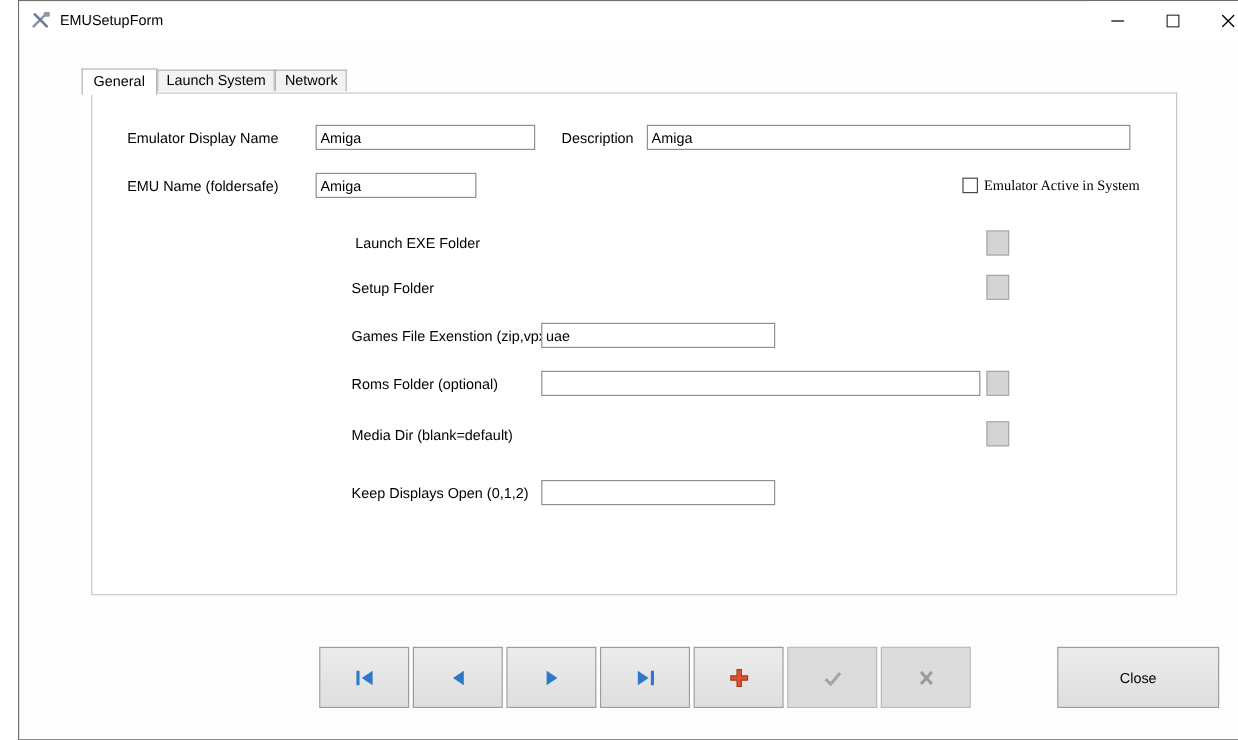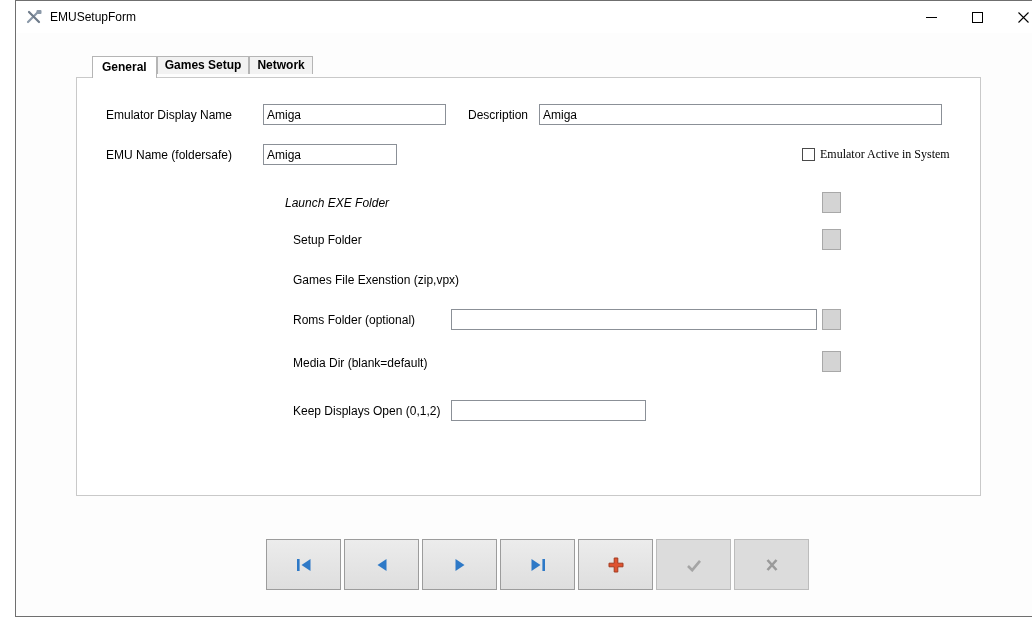--- a/index.html
+++ b/index.html
@@ -18,21 +18,21 @@
   }
   .title-icon { margin-left:9px; }
   .title-text { margin-left:7px; font-size:12px; color:#000; }
   .win-controls { position:absolute; right:0; top:0; display:flex; height:32px; }
   .win-btn {
     width:46px; height:32px; display:flex; align-items:center; justify-content:center;
     background:#ffffff; cursor:default;
   }
 
   
-  .tabs { position:absolute; left:76px; top:55px; height:22px; display:flex; align-items:flex-start; z-index:3;font-weight:bold; }
+  .tabs { position:absolute; left:52px; top:55px; height:22px; display:flex; align-items:center; z-index:3; }
   .tab {
     font-size:12px; color:#000; background:#f2f2f2;
     border:1px solid #b5b5b5; border-bottom:none;
     height:18px; line-height:17px; padding:0 7px; margin-right:0;
   }
   .tab + .tab { border-left:1px solid #b5b5b5; }
   .tab.active {
     background:#ffffff; height:22px; line-height:20px;
     position:relative; z-index:4; margin-bottom:-1px; padding:0 9px;
   }
@@ -103,47 +103,48 @@
       <div class="win-btn">
         <svg width="11" height="11" viewBox="0 0 11 11">
             <path d="M0.5 0.5 L10.5 10.5 M10.5 0.5 L0.5 10.5" stroke="#000" stroke-width="1.1"></path>
           </svg>
       </div>
     </div>
   </div>
 
   <div class="tabs">
     <div class="tab active">General</div>
-    <div class="tab">Games Setup</div>
+    <div class="tab">Launch System</div>
     <div class="tab">Network</div>
   </div>
 
   <div class="tab-panel"></div>
 
   <span class="fld" style="left:90px; top:107px;">Emulator Display Name</span>
   <input class="txt" style="left: 247px; top: 103px; width: 183px;" value="Amiga">
 
   <span class="fld" style="left:452px; top:107px;">Description</span>
   <input class="txt" style="left: 523px; top: 103px; width: 403px;" value="Amiga">
 
   <span class="fld" style="left:90px; top:147px;">EMU Name (foldersafe)</span>
   <input class="txt" style="left: 247px; top: 143px; width: 134px;" value="Amiga">
 
   <div class="cb-row" style="left:786px; top:146px;font-family:Liberation Serif, serif;">
     <span class="cb"></span>
     <span class="cb-label">Emulator Active in System</span>
   </div>
 
-  <span class="fld" style="left:269px; top:195px;font-style:italic;">Launch EXE Folder</span>
+  <span class="fld" style="left:280px; top:195px;">Launch EXE Folder</span>
   <button class="browse" style="left:806px; top:191px;"></button>
 
   <span class="fld" style="left:277px; top:232px;">Setup Folder</span>
   <button class="browse" style="left:806px; top:228px;"></button>
 
   <span class="fld" style="left:277px; top:272px;">Games File Exenstion (zip,vpx)</span>
+  <input class="txt" style="left: 435px; top: 268px; width: 195px;" value="uae">
 
   <span class="fld" style="left:277px; top:312px;">Roms Folder (optional)</span>
   <input class="txt" style="left: 435px; top: 308px; width: 366px;" value="">
   <button class="browse" style="left:806px; top:308px;"></button>
 
   <span class="fld" style="left:277px; top:355px;">Media Dir (blank=default)</span>
   <button class="browse" style="left:806px; top:350px;"></button>
 
   <span class="fld" style="left:277px; top:403px;">Keep Displays Open (0,1,2)</span>
   <input class="txt" style="left: 435px; top: 399px; width: 195px;" value="">
@@ -181,14 +182,15 @@
         <path d="M3 8 L7.2 12.2 L15 2.8" stroke="#a5a5a5" stroke-width="2.6" fill="none"></path>
       </svg>
     </button>
     <button class="navbtn disabled" aria-disabled="true">
       <svg width="16" height="14" viewBox="0 0 16 14">
         <path d="M3.5 2 L12.5 12 M12.5 2 L3.5 12" stroke="#9a9a9a" stroke-width="2.6"></path>
       </svg>
     </button>
   </div>
 
+  <button class="close-btn">Close</button>
 
 </div>
 
 </body></html>

